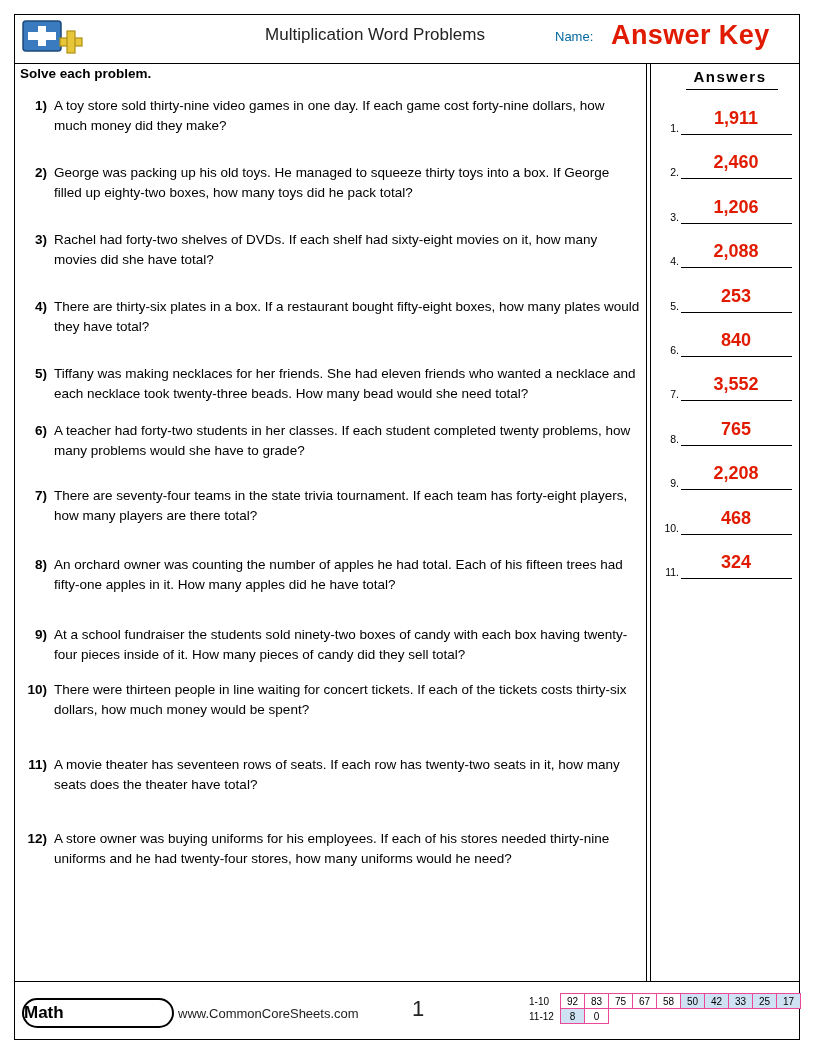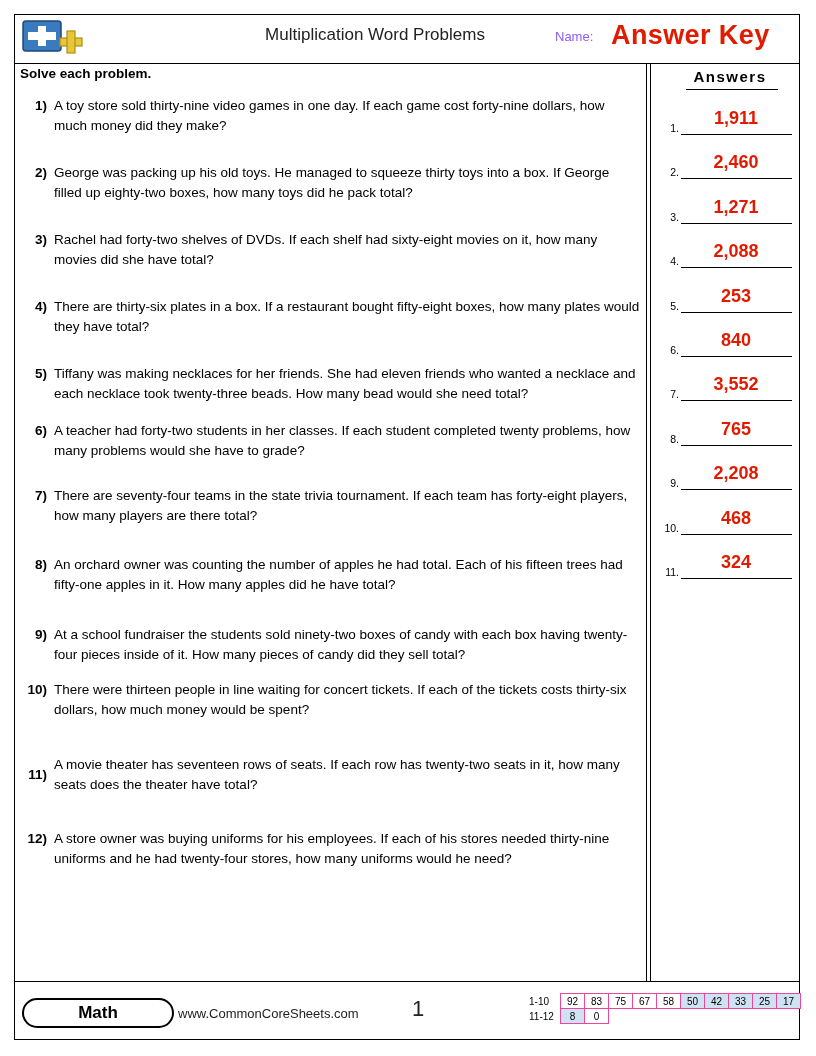--- a/index.html
+++ b/index.html
@@ -50,21 +50,21 @@
     left: 150px; top: 10px;
     width: 420px;
     text-align: center;
     font-size: 17px;
     color: #222;
   }
   .name-label {
     position: absolute;
     left: 540px; top: 14px;
     font-size: 13px;
-    color: #8b5cf6;
+    color: #0369a1;
   }
   .answer-key {
     position: absolute;
     left: 596px; top: 5px;
     font-size: 27px;
     font-weight: bold;
     color: #e01b00;
     letter-spacing: 0.4px;
   }
   .header-rule {
@@ -186,21 +186,21 @@
     background: #000;
   }
   .math-badge {
     position: absolute;
     left: 22px; top: 998px;
     width: 152px;
     height: 30px;
     border: 2px solid #000;
     border-radius: 15px;
     box-sizing: border-box;
-    text-align: center;
+    text-align: left;
     line-height: 26px;
     font-size: 17px;
     font-weight: bold;
     background: #fff;
   }
   .site-url {
     position: absolute;
     left: 178px; top: 1006px;
     font-size: 13px;
     color: #222;
@@ -318,21 +318,21 @@
     <div class="problem" style="margin-bottom:16px;">
       <div class="num">9)</div>
       <div class="text">At a school fundraiser the students sold ninety-two boxes of candy with each box having twenty-four pieces inside of it. How many pieces of candy did they sell total?</div>
     </div>
 
     <div class="problem" style="margin-bottom:36px;">
       <div class="num">10)</div>
       <div class="text">There were thirteen people in line waiting for concert tickets. If each of the tickets costs thirty-six dollars, how much money would be spent?</div>
     </div>
 
-    <div class="problem" style="margin-bottom:35px;align-items:center;">
+    <div class="problem" style="margin-bottom:35px;">
       <div class="num">11)</div>
       <div class="text">A movie theater has seventeen rows of seats. If each row has twenty-two seats in it, how many seats does the theater have total?</div>
     </div>
 
     <div class="problem">
       <div class="num">12)</div>
       <div class="text">A store owner was buying uniforms for his employees. If each of his stores needed thirty-nine uniforms and he had twenty-four stores, how many uniforms would he need?</div>
     </div>
 
   </div>
@@ -349,21 +349,21 @@
     </div>
 
     <div class="ans-row">
       <div class="ans-num">2.</div>
       <div class="ans-val">2,460</div>
       <div class="ans-line"></div>
     </div>
 
     <div class="ans-row">
       <div class="ans-num">3.</div>
-      <div class="ans-val">1,271</div>
+      <div class="ans-val">1,206</div>
       <div class="ans-line"></div>
     </div>
 
     <div class="ans-row">
       <div class="ans-num">4.</div>
       <div class="ans-val">2,088</div>
       <div class="ans-line"></div>
     </div>
 
     <div class="ans-row">

